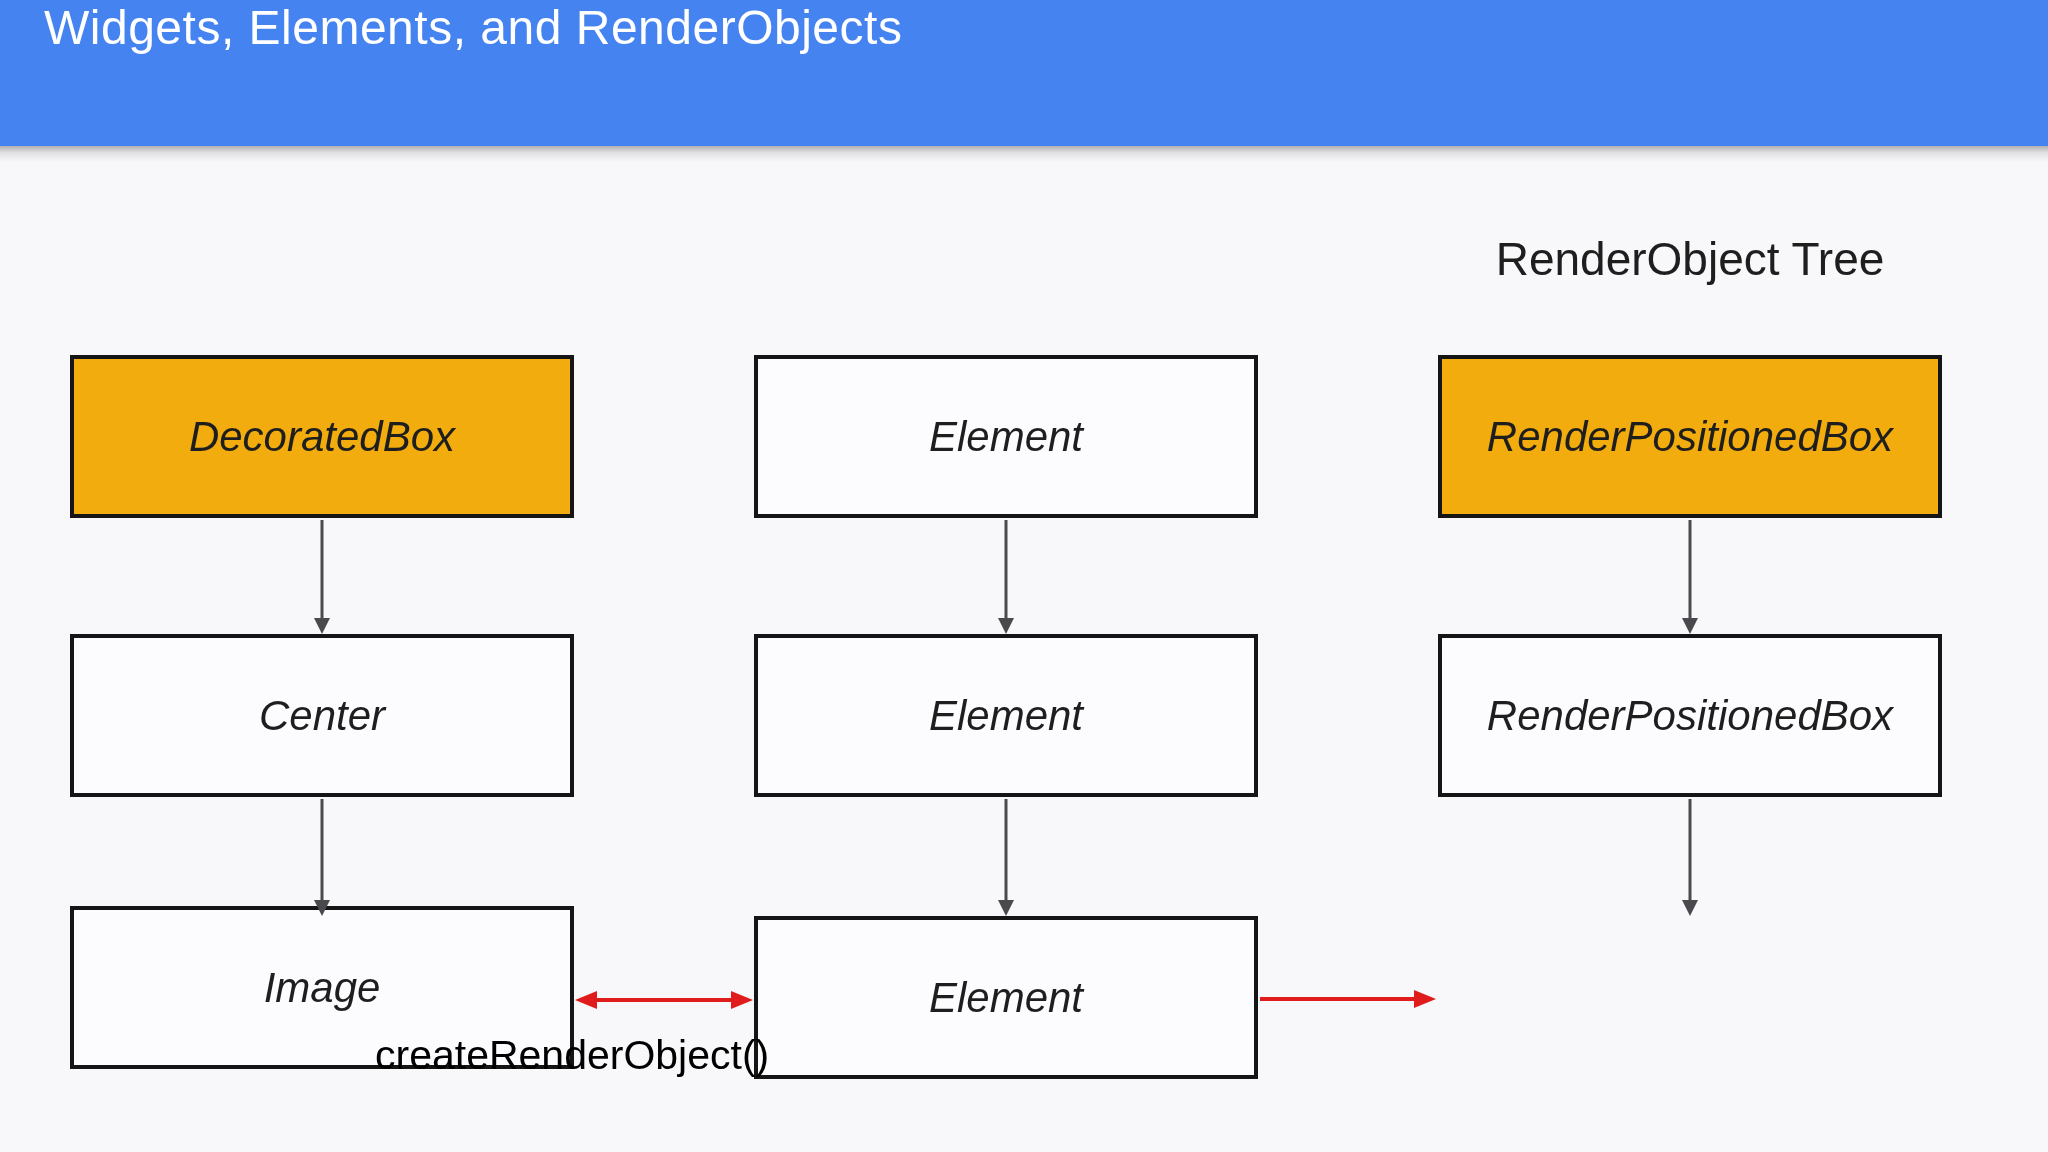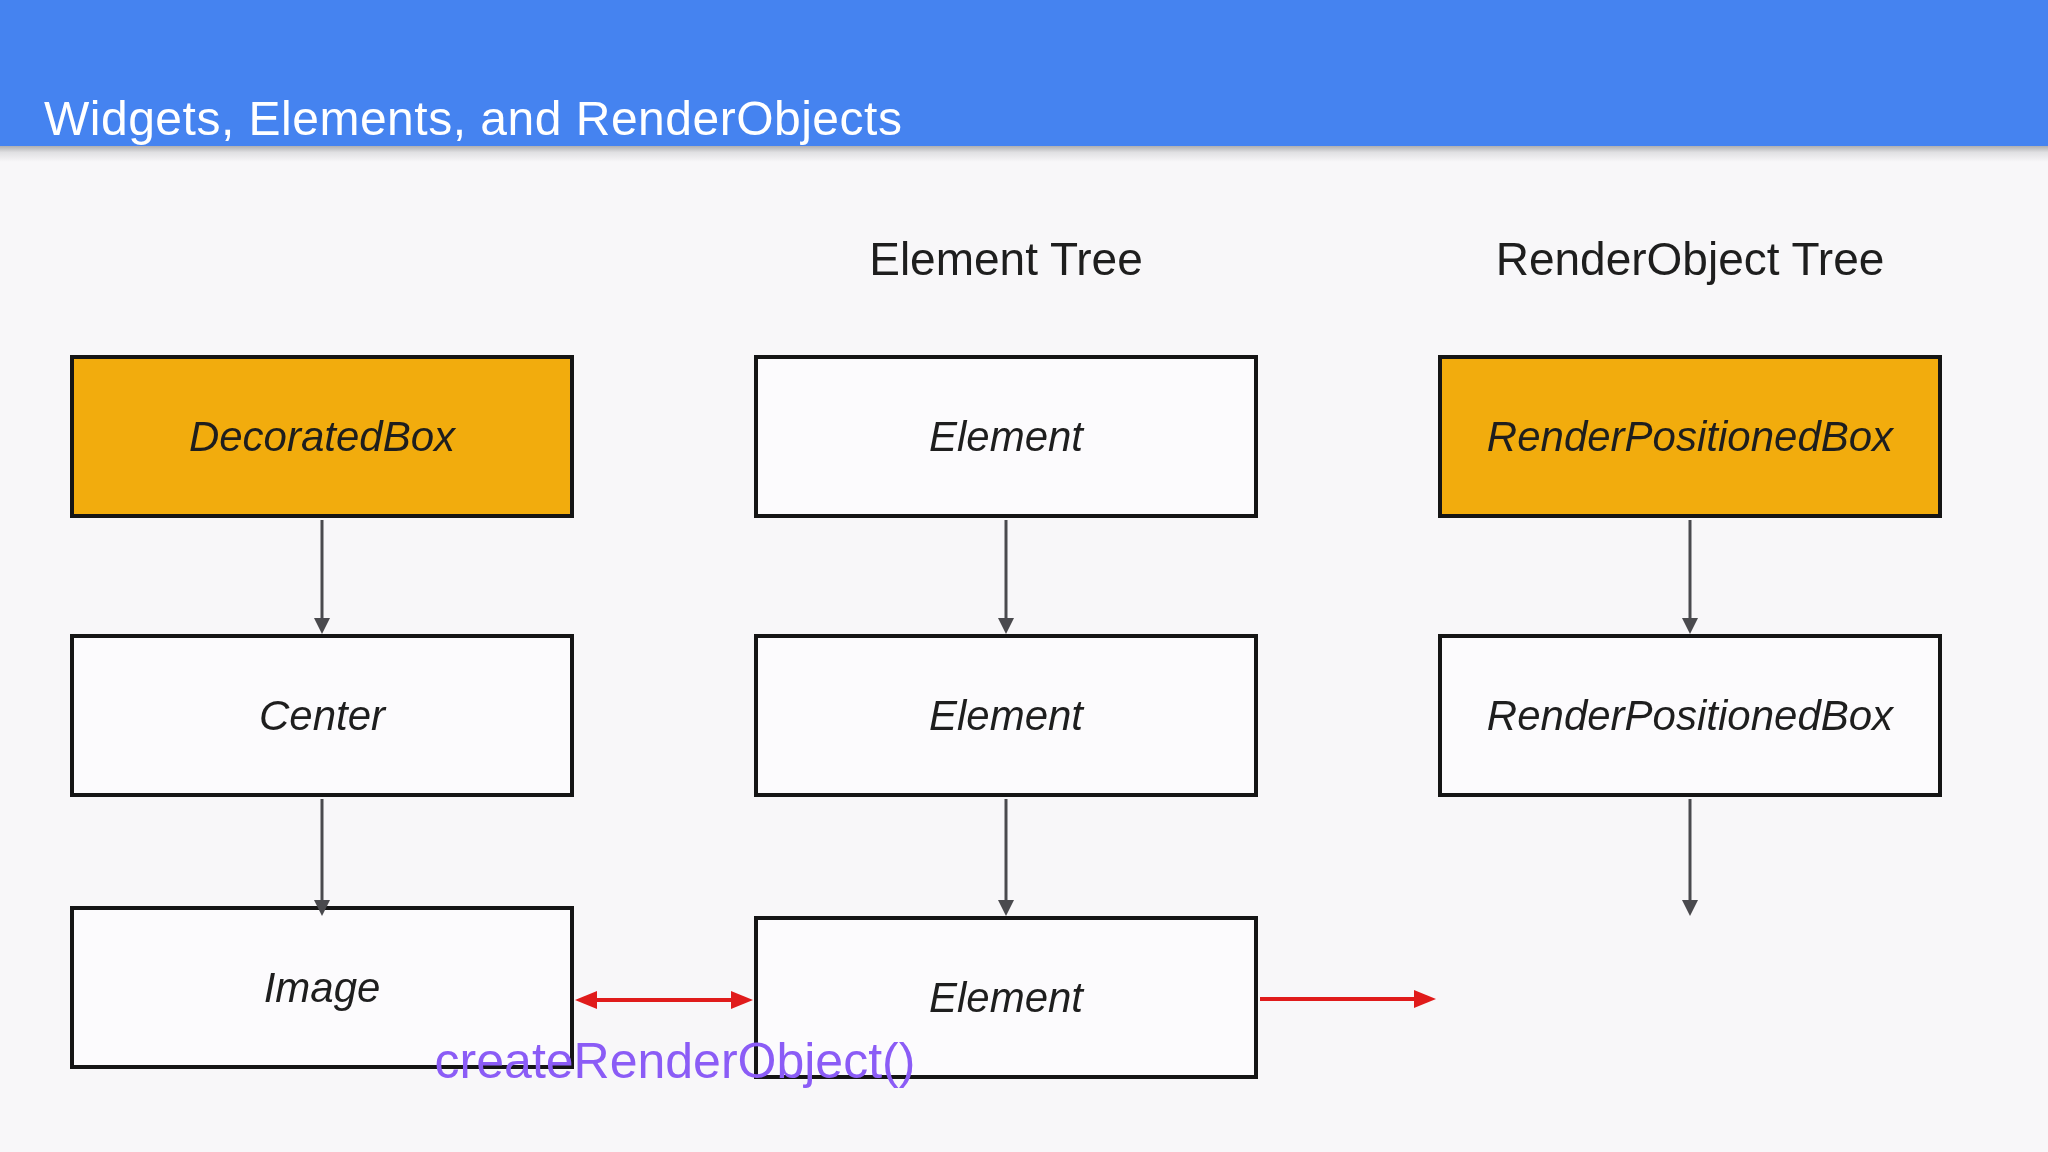--- a/index.html
+++ b/index.html
@@ -10,21 +10,21 @@
   .stage{
     position:relative;
     width:2048px;height:1152px;
     overflow:hidden;
     background:#F8F7F9;
   }
   
   .appbar{
     position:absolute;left:0;top:0;width:2048px;height:146px;
     background:#4583F0;
-    display:flex;align-items:flex-end;
+    display:flex;align-items:flex-start;
   }
   .appbar-title{
     color:#FFFFFF;
     font-size:48px;
     letter-spacing:0.5px;
     padding-left:44px;
     white-space:nowrap;
   }
   .appbar-shadow{
     position:absolute;left:0;top:146px;width:2048px;height:16px;
@@ -53,38 +53,37 @@
   .node.highlight{background:#F2AC0D;}
   
   .arrows{
     position:absolute;left:0;top:0;width:2048px;height:1152px;
     z-index:2;pointer-events:none;
   }
   
   .annotation{
     position:absolute;
     left:375px;top:1032px;width:600px;
-    text-align:center;
-    font-size:50px;
-    color:#8b5cf6;
+    text-align:left;
+    font-size:41px;
+    color:#000000;
     z-index:3;
     white-space:nowrap;
   }
 </style>
 </head>
 <body>
 
 <div class="stage">
 
   <div class="appbar">
     <div class="appbar-title">Widgets, Elements, and RenderObjects</div>
   </div>
   <div class="appbar-shadow"></div>
 
-  <div class="col-title" style="left:754px">Element Tree</div>
   <div class="col-title" style="left:1438px">RenderObject Tree</div>
 
   <div class="node highlight" style="left:70px;top:355px">DecoratedBox</div>
   <div class="node" style="left:70px;top:634px">Center</div>
   <div class="node" style="left:70px;top:906px">Image</div>
 
   <div class="node" style="left:754px;top:355px">Element</div>
   <div class="node" style="left:754px;top:634px">Element</div>
   <div class="node" style="left:754px;top:916px">Element</div>
 

